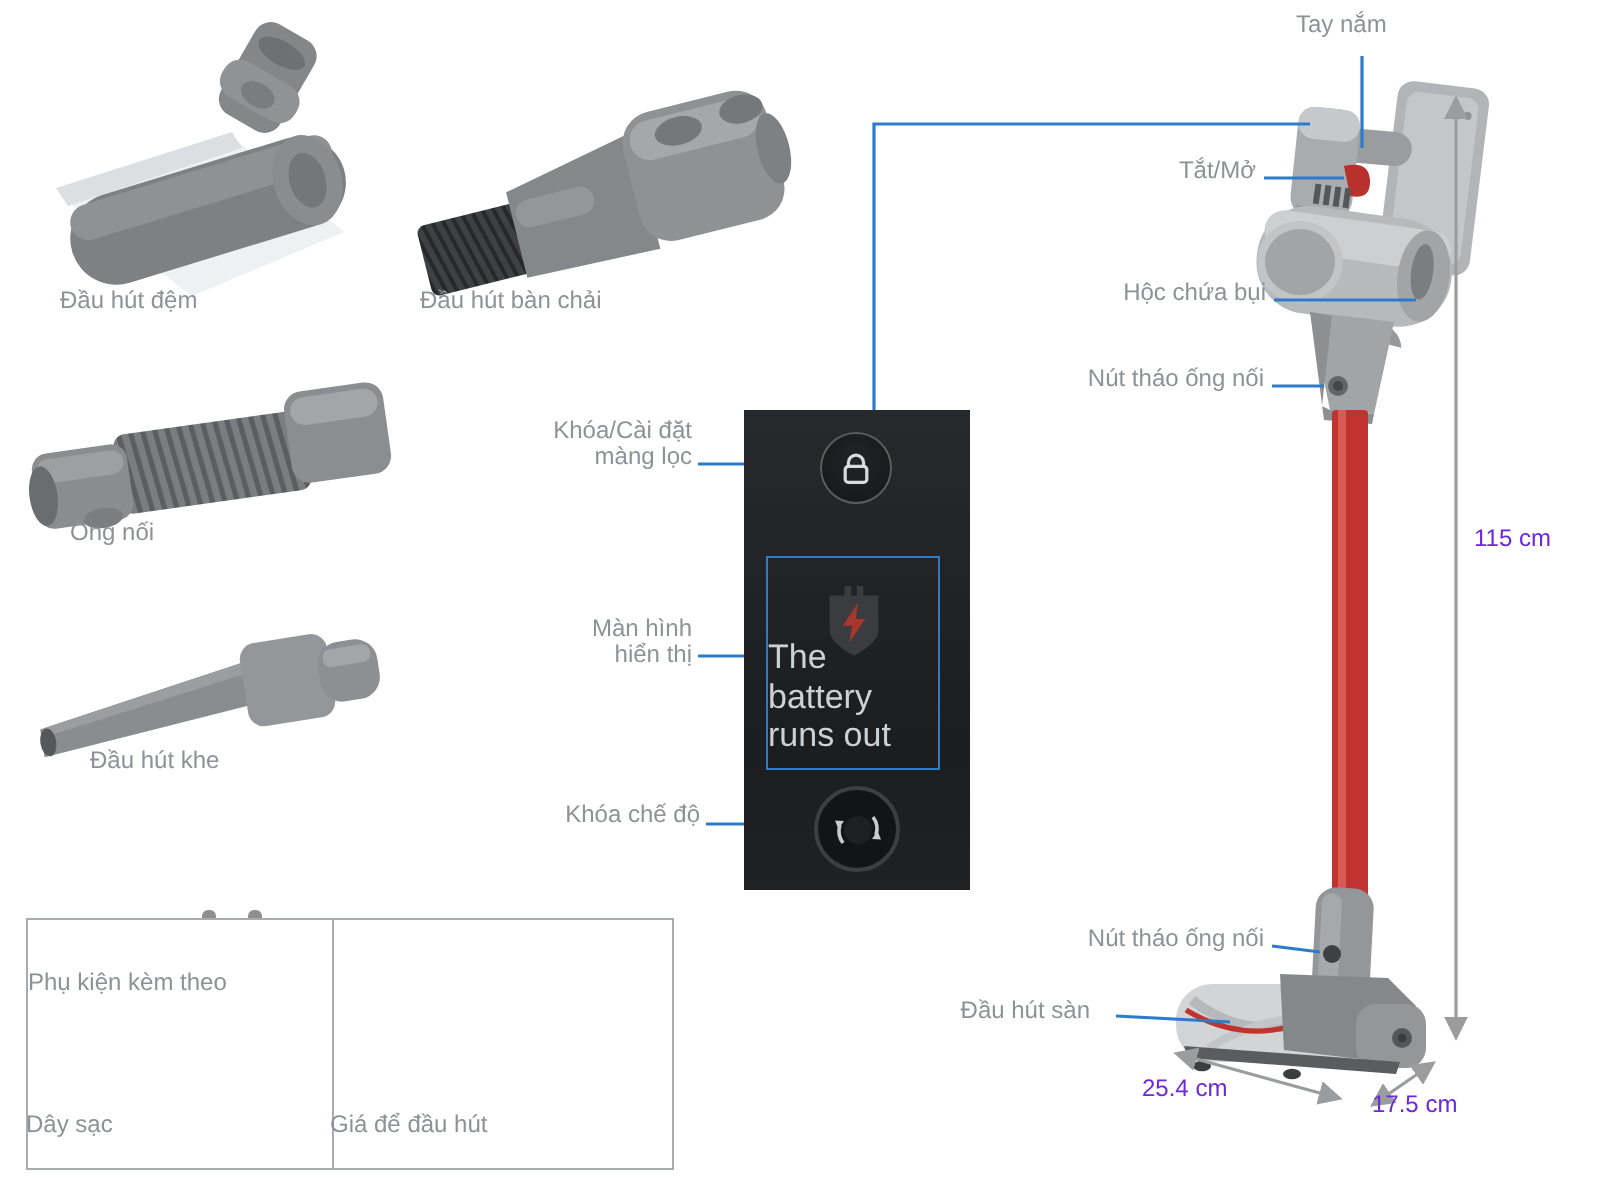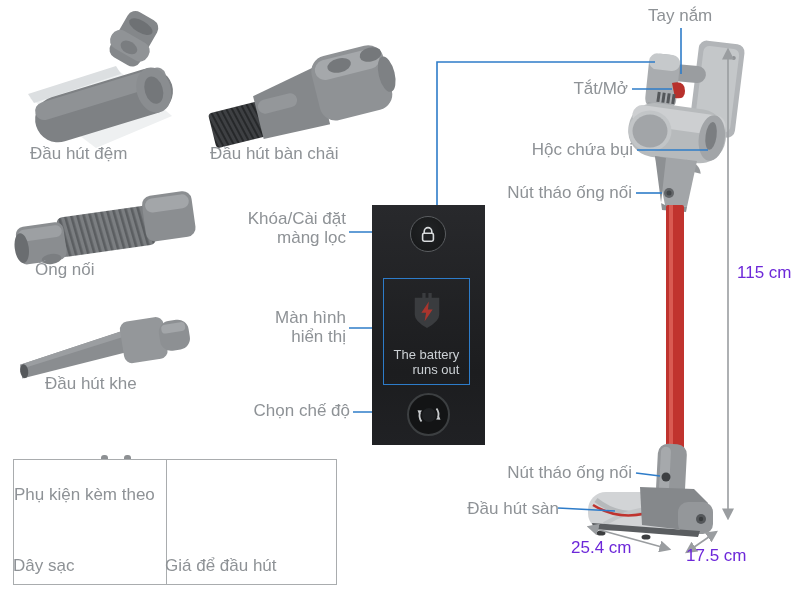--- a/index.html
+++ b/index.html
@@ -4,21 +4,21 @@
 <style>
   html,body{margin:0;padding:0;}
   body{
     width:800px;height:600px;position:relative;overflow:hidden;
     background:#ffffff;
     font-family:"Liberation Sans", sans-serif;
   }
   svg{display:block;}
   .art{position:absolute;left:0;top:0;}
   .lbl{
-    position:absolute;color:#8e9296;font-size:17px;line-height:1.12;
+    position:absolute;color:#8e9296;font-size:12px;line-height:1.12;
     white-space:pre-line;
   }
   .r{text-align:right;}
   .c{text-align:left;}
   .dim{color:#6d28d9;}
   
   .accbox{
     position:absolute;left:13px;top:459px;width:322px;height:124px;
     border:1px solid #a9acae;background:#ffffff;
   }
@@ -40,21 +40,21 @@
     left:35px;top:188px;width:39px;height:39px;
     background:#131415;border:2px solid #3c3f41;
   }
   .screen{
     position:absolute;left:11px;top:73px;width:85px;height:99px;
     border:1.5px solid #2d7cc9;
     display:flex;flex-direction:column;align-items:center;justify-content:flex-end;
     padding-bottom:6px;
   }
   .screen .msg{
-    color:#ccd1d5;font-size:13px;line-height:1.15;text-align:right;white-space:pre-line;
+    color:#ccd1d5;font-size:17px;line-height:1.15;text-align:left;white-space:pre-line;
     margin-top:4px;
   }
   .shield{position:absolute;top:12px;left:50%;transform:translateX(-50%);}
 </style>
 </head>
 <body>
 
 <svg class="art" width="800" height="600" viewBox="0 0 800 600">
   <defs>
     <marker id="arr" viewBox="0 0 10 10" refX="8" refY="5" markerWidth="7.5" markerHeight="7.5" orient="auto-start-reverse">
@@ -279,24 +279,24 @@
 <div class="lbl c" style="left:45px;top:374px;width:155px;">Đầu hút khe</div>
 
 <div class="lbl" style="left:14px;top:437px;margin-top:48px;">Phụ kiện kèm theo</div>
 <div class="lbl c" style="left:13px;top:556px;width:152px;">Dây sạc</div>
 <div class="lbl c" style="left:165px;top:556px;width:170px;">Giá để đầu hút</div>
 
 <div class="lbl r" style="right:454px;top:209px;">Khóa/Cài đặt
 màng lọc</div>
 <div class="lbl r" style="right:454px;top:308px;">Màn hình
 hiển thị</div>
-<div class="lbl r" style="right:450px;top:401px;">Chọn chế độ</div>
+<div class="lbl r" style="right:450px;top:401px;">Khóa chế độ</div>
 
 <div class="lbl" style="left:648px;top:6px;">Tay nắm</div>
 <div class="lbl r" style="right:172px;top:79px;">Tắt/Mở</div>
 <div class="lbl r" style="right:167px;top:140px;">Hộc chứa bụi</div>
 <div class="lbl r" style="right:168px;top:183px;">Nút tháo ống nối</div>
 <div class="lbl r" style="right:168px;top:463px;">Nút tháo ống nối</div>
-<div class="lbl r" style="right:241px;top:499px;margin-left:28px;">Đầu hút sàn</div>
+<div class="lbl r" style="right:255px;top:499px;margin-left:28px;">Đầu hút sàn</div>
 
 <div class="lbl dim" style="left:737px;top:263px;">115 cm</div>
 <div class="lbl dim" style="left:571px;top:538px;">25.4 cm</div>
 <div class="lbl dim" style="left:686px;top:546px;">17.5 cm</div>
 
 </body></html>

